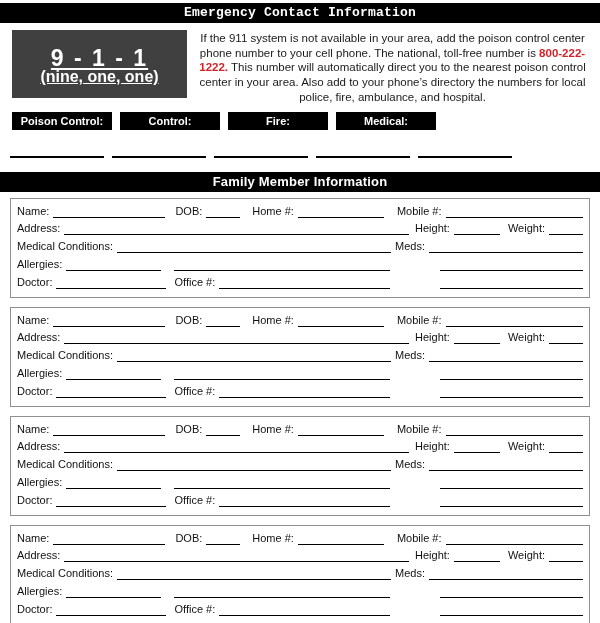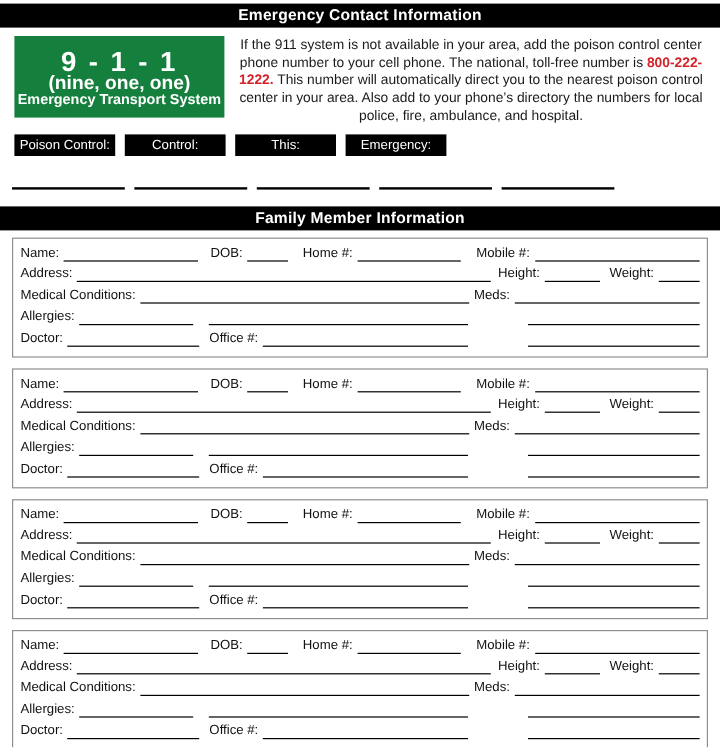--- a/index.html
+++ b/index.html
@@ -5,37 +5,37 @@
   * { margin:0; padding:0; box-sizing:border-box; }
   body { background:#fff; }
   .page {
     width:600px; height:623px; background:#fff; overflow:hidden;
     font-family:"Liberation Sans", sans-serif; color:#111; position:relative;
   }
   .banner {
     background:#000; color:#fff; font-weight:bold; font-size:13px;
     text-align:center; height:20px; line-height:20px; letter-spacing:.2px;
   }
-  .banner.top { margin-top:3px; }
+  .banner.top { margin-top:3px;font-family:Liberation Mono, monospace; }
   .banner.family { margin-top:14px; }
 
   .intro { display:flex; margin:7px 13px 0 12px; gap:11px; }
   .red-box {
     width:175px; min-width:175px; height:68px; color:#fff; text-align:center;
     display:flex; flex-direction:column; justify-content:center; padding-top:1px;
   }
   .nine11 { font-size:23px; font-weight:bold; letter-spacing:2px; line-height:24px; }
   .nine11-words { font-size:16px; font-weight:bold; line-height:13px; }
   .nine11-caption { font-size:12px; font-weight:bold; line-height:15px; white-space:nowrap; }
   .intro-text { font-size:11.5px; line-height:14.7px; color:#1a1a1a; padding-top:1px;text-align:center; }
   .intro-text .phone { font-weight:bold; }
 
   .contact-labels { display:flex; gap:8px; padding-left:12px; margin-top:7px; }
   .contact-label {
-    width:84px; height:18px; background:#000; color:#fff; font-weight:normal;
+    width:100px; height:18px; background:#000; color:#fff; font-weight:bold;
     font-size:11px; text-align:center; line-height:18px;
   }
   .contact-lines { display:flex; gap:8px; padding-left:10px; margin-top:26px; }
   .contact-line { width:94px; height:2px; border-bottom:2px solid #000; }
 
   .member-block {
     height:100px; margin:9px 10px 0; border:1px solid #8f8f8f; background:#fff;
     padding:6px 6px 8px; display:flex; flex-direction:column; justify-content:space-between;
   }
   #members .member-block:first-child { margin-top:6px; }
@@ -51,35 +51,34 @@
   .right-zone { display:flex; width:188px; margin-left:4px; align-items:flex-end; }
 </style>
 </head>
 <body>
 
 <div class="page">
 
   <div class="banner top">Emergency Contact Information</div>
 
   <div class="intro">
-    <div class="red-box" style="background: #15803d;">
+    <div class="red-box" style="background: #404040; text-decoration: underline;">
       <div class="nine11">9 - 1 - 1</div>
       <div class="nine11-words">(nine, one, one)</div>
-      <div class="nine11-caption">Emergency Transport System</div>
     </div>
     <div class="intro-text">
       <span>If the 911 system is not available in your area, add the poison control center phone number to your cell phone. The national, toll-free number is </span><span class="phone" style="color: rgb(210, 35, 42);">800-222-1222.</span><span> This number will automatically direct you to the nearest poison control center in your area. Also add to your phone’s directory the numbers for local police, fire, ambulance, and hospital.</span>
     </div>
   </div>
 
   <div class="contact-labels">
     <div class="contact-label">Poison Control:</div>
     <div class="contact-label">Control:</div>
-    <div class="contact-label">This:</div>
-    <div class="contact-label">Emergency:</div>
+    <div class="contact-label">Fire:</div>
+    <div class="contact-label">Medical:</div>
   </div>
 
   <div class="contact-lines">
     <div class="contact-line"></div>
     <div class="contact-line"></div>
     <div class="contact-line"></div>
     <div class="contact-line"></div>
     <div class="contact-line"></div>
   </div>
 

